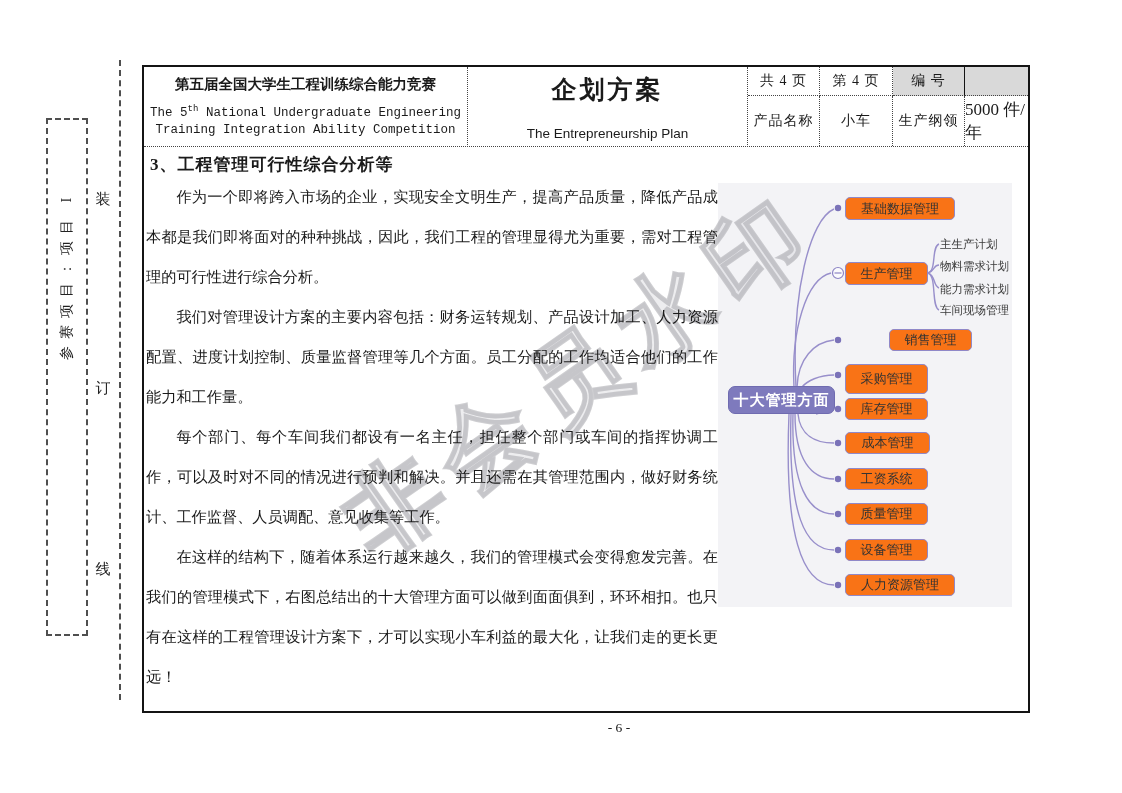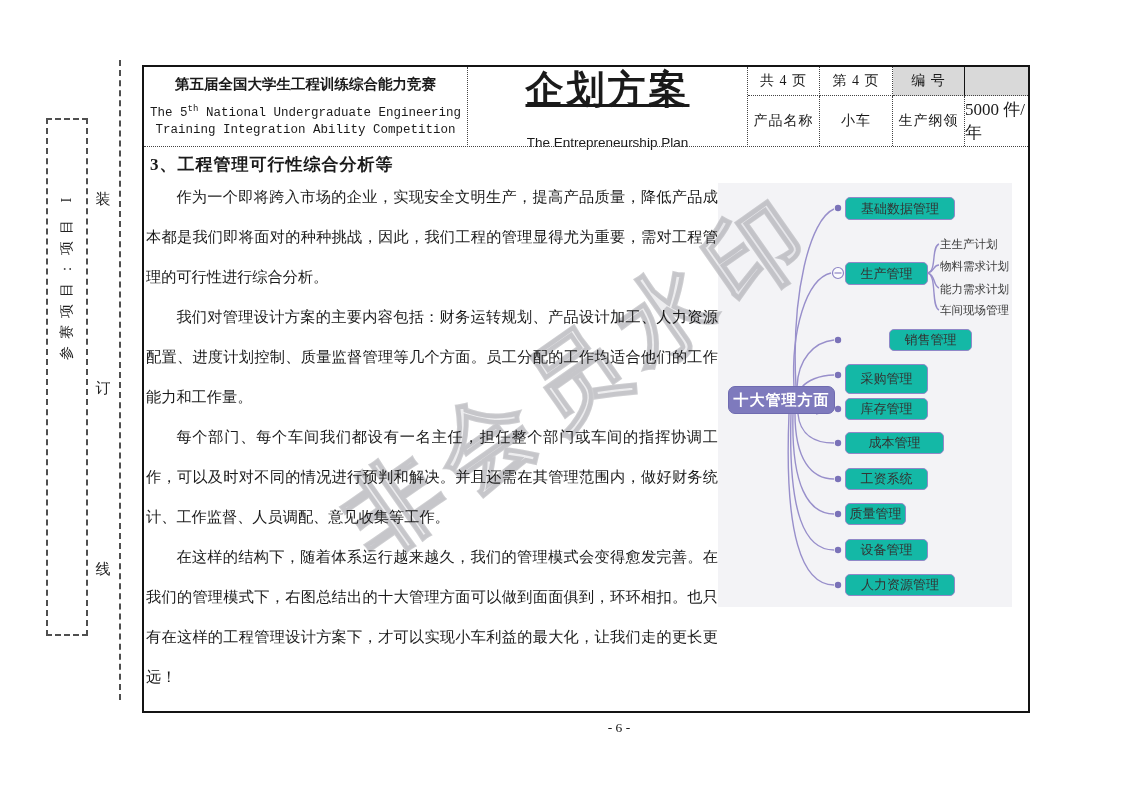--- a/index.html
+++ b/index.html
@@ -29,58 +29,58 @@
   .c-r1c { left:893px; top:67px; width:72px; height:29px; border-right:1px solid #141414; border-bottom:1px dotted #444; background:#d9d9d9; }
   .c-r1d { left:965px; top:67px; width:63px; height:29px; border-bottom:1px dotted #444; background:#d9d9d9; }
   .c-r2a { left:748px; top:96px; width:72px; height:50px; border-right:1px dotted #444; }
   .c-r2b { left:820px; top:96px; width:73px; height:50px; border-right:1px dotted #444; }
   .c-r2c { left:893px; top:96px; width:72px; height:50px; border-right:1px dotted #444; }
   .c-r2d { left:965px; top:96px; width:63px; height:50px; }
   .header-bottom { position:absolute; left:144px; top:146px; width:884px; height:0; border-top:1px dotted #444; }
   .comp-cn { font-family:"Liberation Sans","DejaVu Sans",sans-serif; font-weight:bold; font-size:14.5px; margin-bottom:7px; }
   .comp-en { font-family:"Liberation Mono","DejaVu Sans Mono",monospace; font-size:12.5px; line-height:17px; text-align:center; }
   .comp-en sup { font-size:9px;margin-top:40px; }
-  .title-cn { font-family:"Liberation Sans","DejaVu Sans",sans-serif; font-weight:bold; font-size:38px; letter-spacing:3px;text-decoration:underline; }
+  .title-cn { font-family:"Liberation Sans","DejaVu Sans",sans-serif; font-weight:bold; font-size:25px; letter-spacing:3px; }
   .title-en { font-family:"Liberation Sans","DejaVu Sans",sans-serif; font-size:13.5px; margin-top:20px; }
   .small-lbl { font-size:14px; letter-spacing:1px; }
   .small-lbl.tight { letter-spacing:0; font-size:17px; }
   
   .heading { position:absolute; left:150px; top:153px; font-size:17px; font-weight:bold; letter-spacing:1px; }
   .bodytext { position:absolute; left:146px; top:177px; width:572px; font-size:15.2px; line-height:40px; text-align:justify; }
   .bodytext p { text-indent:2em; margin:0; }
   
   .watermark {
     position:absolute; left:329px; top:494px; white-space:nowrap; pointer-events:none;
     font-size:95px; line-height:95px; letter-spacing:15px; font-weight:bold;
     transform:rotate(-35deg); transform-origin:0 0;
     color:rgba(215,215,220,0.45); -webkit-text-stroke:2px rgba(165,165,172,0.55);
   }
   
   .mm-panel { position:absolute; left:718px; top:183px; width:294px; height:424px; background:#f3f3f6; }
   .mm-layer { position:absolute; left:718px; top:183px; width:294px; height:424px; }
   .mm-layer svg { position:absolute; left:0; top:0; }
   .mm-node {
     position:absolute; display:flex; align-items:center; justify-content:center;
-    background:#14b8a6; border:1px solid #9088c8; border-radius:5px;
+    background:#f97316; border:1px solid #9088c8; border-radius:5px;
     font-family:"Liberation Sans","DejaVu Sans",sans-serif; font-size:13px; color:#333; white-space:nowrap;
   }
   .mm-root {
     background:#7e7abd; border:1px solid #6f6bb0; border-radius:7px; color:#ffffff; font-size:15px; letter-spacing:1px;font-weight:bold;
   }
   .mm-sub { position:absolute; left:222px; height:14px; font-family:"Liberation Sans","DejaVu Sans",sans-serif;
     font-size:11.5px; color:#3a3a3a; white-space:nowrap; }
   .n-base  { left:127px; top:14px;  width:110px; height:23px; }
   .n-prod  { left:127px; top:79px;  width:83px;  height:23px; }
   .n-sales { left:127px; top:146px; width:83px;  height:22px;margin-left:44px; }
   .n-purch { left:127px; top:181px; width:83px;  height:30px; }
   .n-root  { left:10px;  top:203px; width:107px; height:28px; }
   .n-inv   { left:127px; top:215px; width:83px;  height:22px; }
-  .n-cost  { left:127px; top:249px; width:99px;  height:22px;text-align:center; }
+  .n-cost  { left:127px; top:249px; width:85px;  height:22px;text-align:center; }
   .n-wage  { left:127px; top:285px; width:83px;  height:22px; }
-  .n-qual  { left:127px; top:320px; width:61px;  height:22px; }
+  .n-qual  { left:127px; top:320px; width:83px;  height:22px; }
   .n-equip { left:127px; top:356px; width:83px;  height:22px; }
   .n-hr    { left:127px; top:391px; width:110px; height:22px; }
   .s-1 { top:54px; } .s-2 { top:76px; } .s-3 { top:99px; } .s-4 { top:120px; }
   
   .footer { position:absolute; left:142px; top:720px; width:888px; text-align:center; padding-left:66px;
     font-size:13.5px; color:#111; }
 </style>
 </head>
 <body>
 

